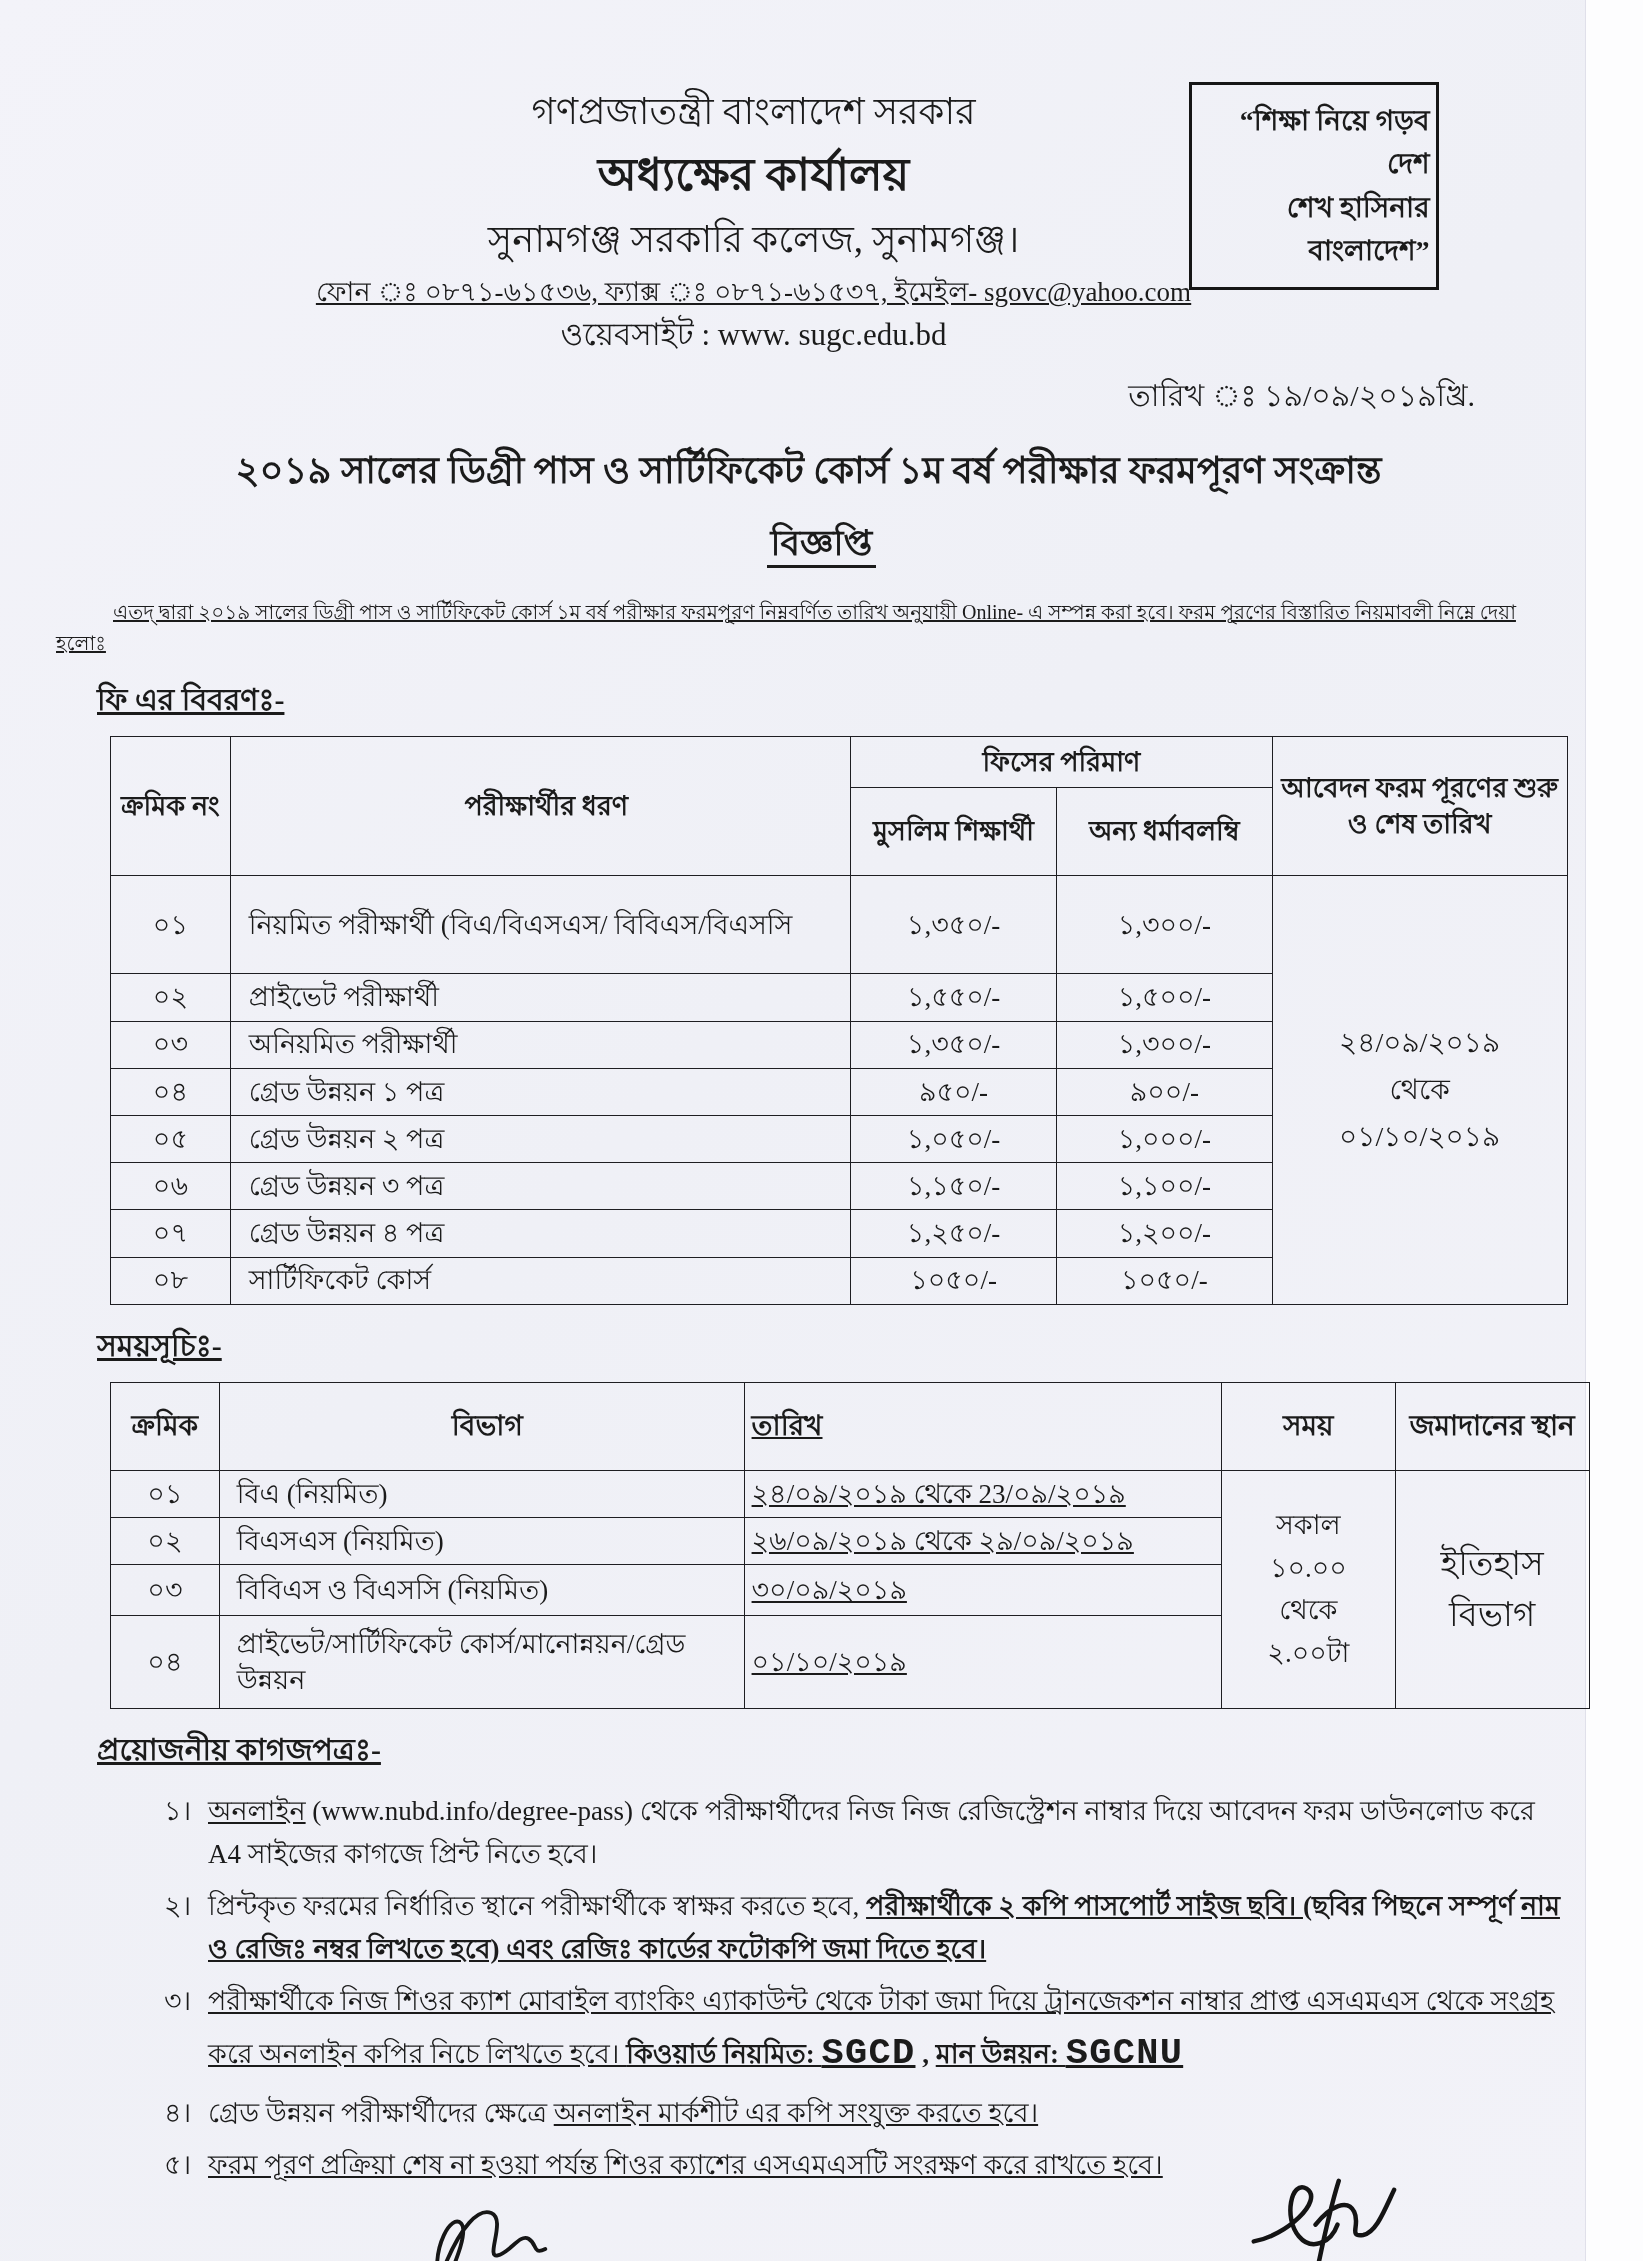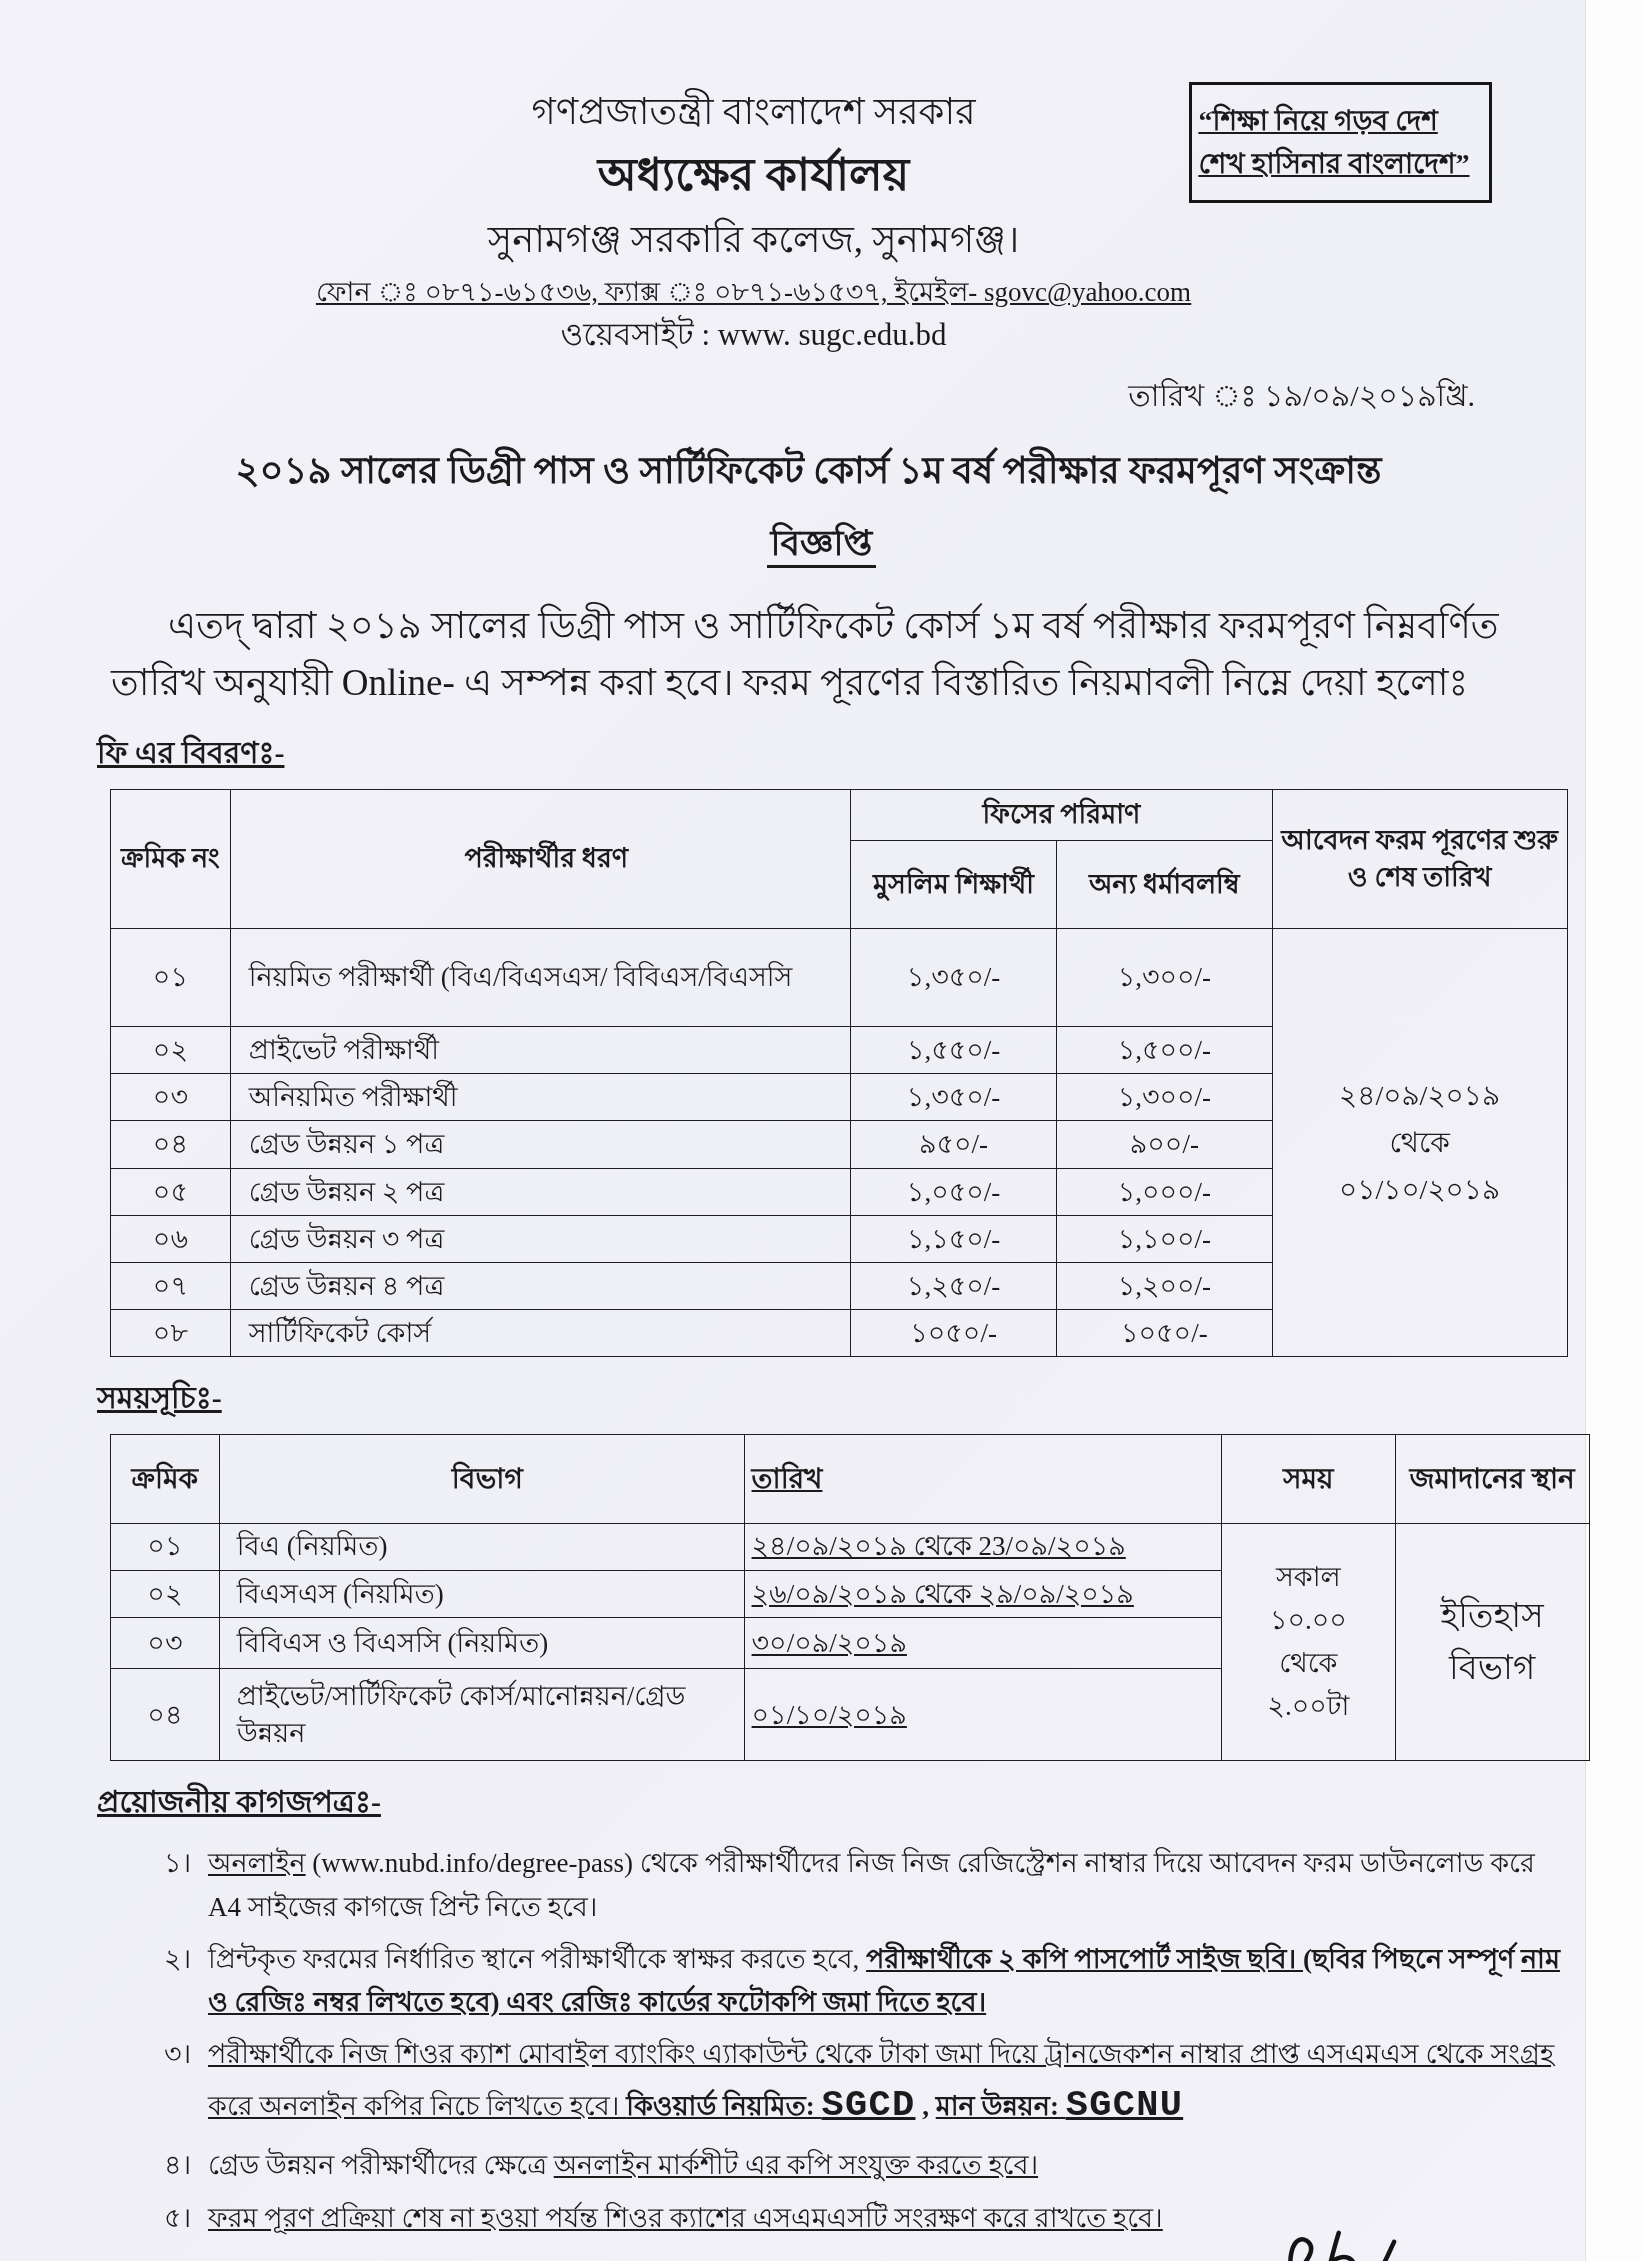--- a/index.html
+++ b/index.html
@@ -16,31 +16,31 @@
 
   
   .header{padding-top:89px;width:1353px;margin-left:77px;text-align:center;line-height:1.25;}
   .h-govt{font-size:37px;}
   .h-office{font-size:45px;font-weight:bold;margin-top:11.6px;}
   .h-college{font-size:37px;margin-top:14px;}
   .h-contact{font-size:27px;margin-top:13px;text-decoration:underline;}
   .h-contact .email{text-decoration:underline;}
   .h-web{font-size:31px;margin-top:6.4px;}
   .motto-box{
-    position:absolute;top:82px;left:1189px;width:303px;box-sizing:border-box;
-    border:3.2px solid #161616;padding:14px 6.4px;text-align:left;
-    font-size:28px;font-weight:bold;line-height:1.55;background:transparent;text-decoration:underline;
+    position:absolute;top:82px;left:1189px;width:250px;box-sizing:border-box;
+    border:3.2px solid #161616;padding:14px 6.4px;text-align:right;
+    font-size:28px;font-weight:bold;line-height:1.55;background:transparent;
   }
   .date-line{text-align:right;margin:17px 168px 0 0;font-size:30px;}
 
   
   .title{ text-align:center;font-size:37px;font-weight:bold;margin:18px 103px 0 77px;}
   .subtitle{text-align:center;font-size:35px;font-weight:bold;margin-top:11.6px;}
   .subtitle span{border-bottom:3.9px solid #1b1b1b;padding:0 3.9px 2.6px;}
-  .intro{margin:22px 77px 0 111px;font-size:37px;line-height:1.55;text-indent:57px;}
+  .intro{margin:22px 77px 0 56px;font-size:20px;line-height:1.55;text-indent:57px;text-decoration:underline;}
 
   .sec-head{margin:17px 0 9px 97px;font-size:30px;font-weight:bold;text-decoration:underline;}
 
   
   table{border-collapse:collapse;margin-left:110px;table-layout:fixed;}
   td,th{border:1.9px solid #1e1e22;font-weight:normal;padding:2.6px 6.4px;
         font-size:27px;line-height:1.35;vertical-align:middle;}
   th{font-weight:bold;}
   .fee-table .c-sl{width:106px;text-align:center;}
   .fee-table .c-type{width:595px;text-align:left;padding-left:18px;}

